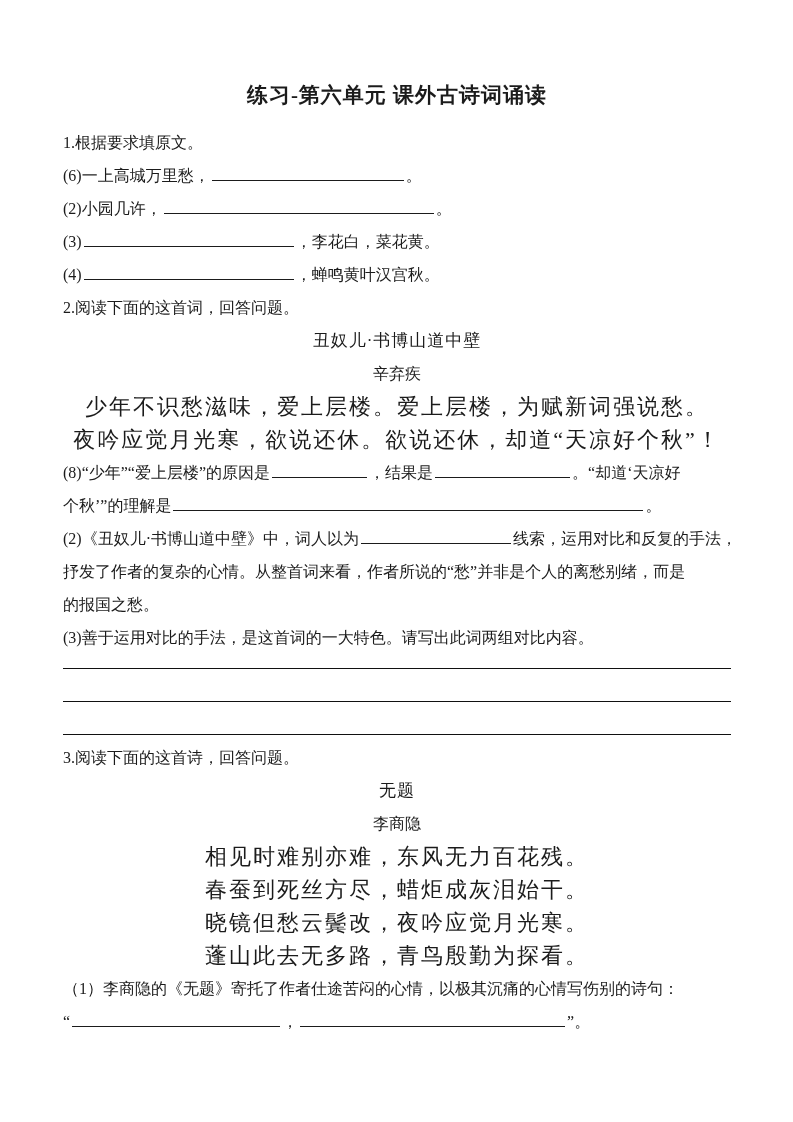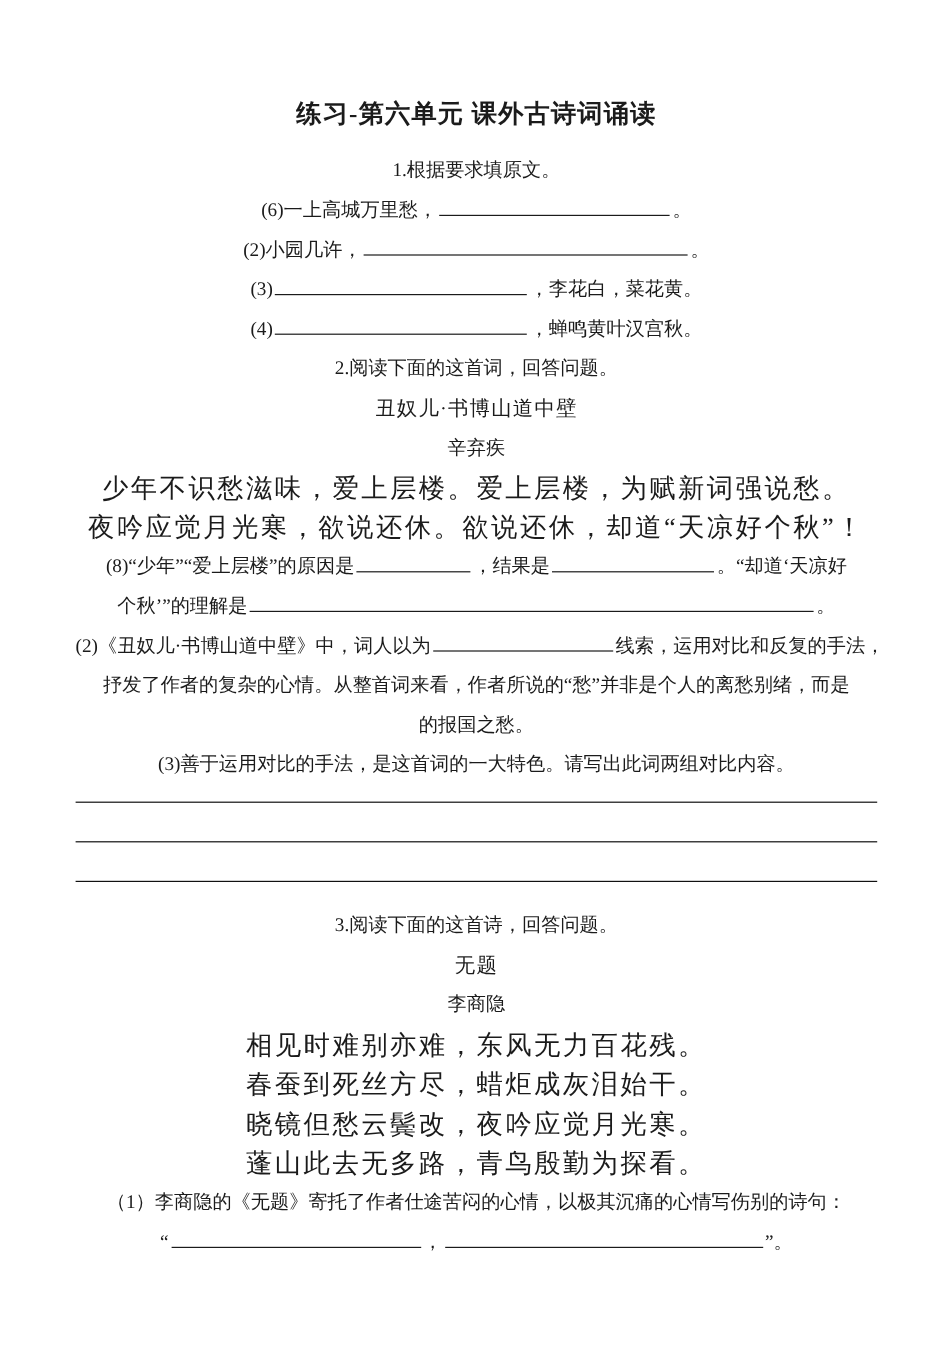--- a/index.html
+++ b/index.html
@@ -27,21 +27,20 @@
     font-size: 21px;
     font-weight: bold;
     line-height: 30px;
     letter-spacing: 1px;
   }
   .line {
     margin: 0;
     font-size: 16px;
     line-height: 33px;
     white-space: nowrap;
-    text-align: center;
   }
   .center { text-align: center; white-space: normal; }
   .poem-title {
     font-size: 17px;
     letter-spacing: 1px;
   }
   .poem-author {
     font-size: 16px;
   }
   .poem-line {
@@ -64,21 +63,21 @@
   .w150 { width: 150px; }
   .w208 { width: 208px; }
   .w265 { width: 265px; }
   .answer-rules { margin: 0; }
   .answer-rule {
     height: 32px;
     border-bottom: 1.4px solid #111111;
   }
   .answer-rule.first { height: 14px; }
   .quote-mark { font-size: 16px; }
-  .gap-top { margin-top: 20px; }
+  .gap-top { margin-top: 6px; }
 </style>
 </head>
 <body>
 
 <div class="page">
 
   <h1 class="doc-title">练习-第六单元 课外古诗词诵读</h1>
 
   <p class="line">1.根据要求填原文。</p>
 

